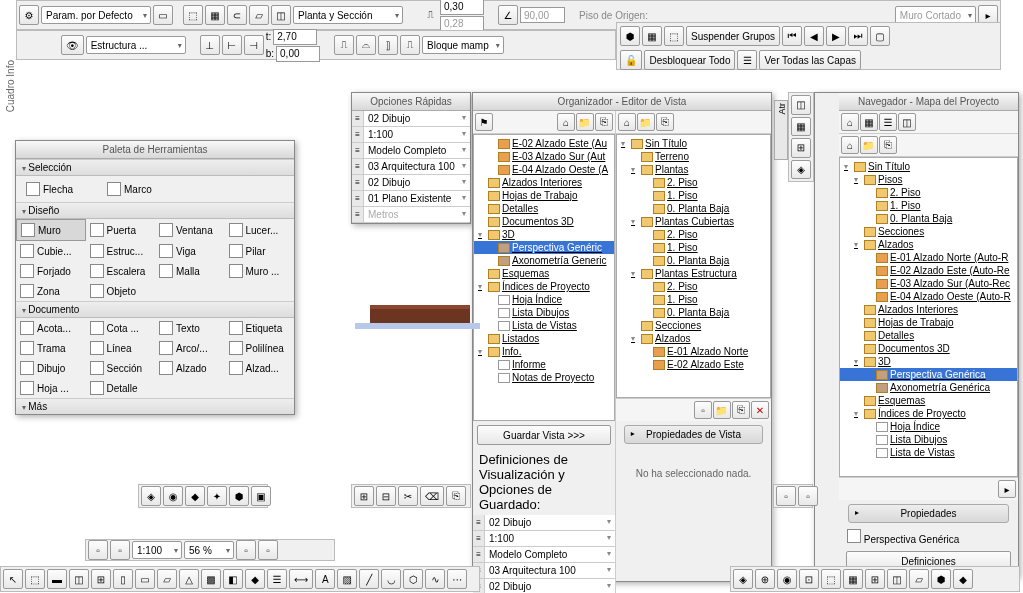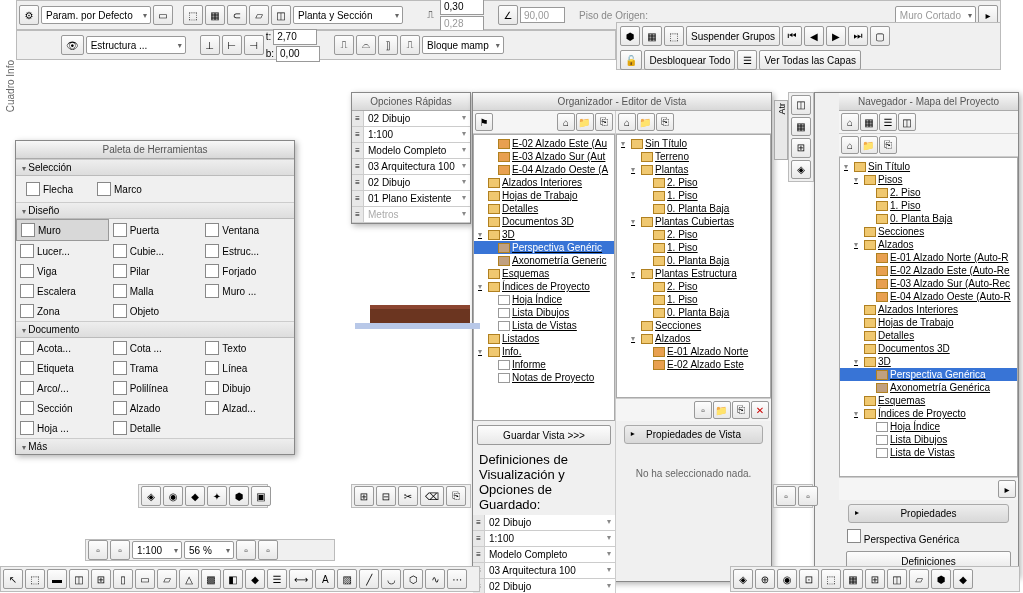--- a/index.html
+++ b/index.html
@@ -6,21 +6,21 @@
 body { background: #fff; width: 1023px; height: 593px; position: relative; overflow: hidden; }
 .toolbar { position: absolute; background: #f0f0f0; border: 1px solid #bbb; display: flex; align-items: center; padding: 2px; gap: 2px; }
 .btn { border: 1px solid #999; background: linear-gradient(#fdfdfd,#e8e8e8); padding: 2px 4px; min-width: 20px; height: 20px; display: inline-flex; align-items: center; justify-content: center; cursor: pointer; border-radius: 2px; font-size: 10px; }
 .dropdown { border: 1px solid #999; background: #fff; padding: 2px 14px 2px 4px; position: relative; min-width: 90px; height: 18px; display: inline-flex; align-items: center; cursor: pointer; border-radius: 2px; }
 .dropdown::after { content: "▾"; position: absolute; right: 3px; font-size: 8px; color: #666; }
 .input { border: 1px solid #999; background: #fff; padding: 1px 3px; width: 44px; height: 16px; }
 .panel { position: absolute; background: #f0f0f0; border: 1px solid #888; box-shadow: 2px 2px 6px rgba(0,0,0,0.3); }
 .panel-title { background: linear-gradient(#f8f8f8,#d8d8d8); border-bottom: 1px solid #aaa; padding: 3px 6px; font-size: 10px; color: #555; text-align: center; }
 .section-header { background: linear-gradient(#eee,#ddd); padding: 2px 6px; font-size: 10px; border-top: 1px solid #ccc; border-bottom: 1px solid #bbb; cursor: pointer; }
 .section-header::before { content: "▾ "; font-size: 8px; color: #666; }
-.tool-grid { display: grid; grid-template-columns: repeat(3, 1fr); }
+.tool-grid { display: grid; grid-template-columns: repeat(4, 1fr); }
 .tool-item { padding: 3px 4px; display: flex; align-items: center; gap: 3px; cursor: pointer; font-size: 10px; }
 .tool-item.sel { background: #d8d8d8; border: 1px solid #999; }
 .icon { width: 14px; height: 14px; border: 1px solid #888; background: #fff; display: inline-block; flex-shrink: 0; }
 .tree { background: #fff; border: 1px solid #aaa; overflow: auto; font-size: 10px; padding: 2px 0; text-decoration: underline; }
 .tree-item { padding: 1px 2px 1px 4px; white-space: nowrap; cursor: pointer; display: flex; align-items: center; gap: 2px; }
 .tree-item.l1 { padding-left: 14px; }
 .tree-item.l2 { padding-left: 26px; }
 .tree-item.sel { background: #3874d6; color: #fff; }
 .tri { font-size: 8px; color: #888; width: 8px; display: inline-block; }
 .fico { width: 12px; height: 10px; background: #f0c870; border: 1px solid #b08020; display: inline-block; flex-shrink: 0; }
@@ -107,21 +107,21 @@
   <div style="flex-basis:100%;height:0"></div>
   <span class="btn">🔓</span>
   <span class="btn">Desbloquear Todo</span>
   <span class="btn">☰</span>
   <span class="btn">Ver Todas las Capas</span>
 </div>
 
 <div class="panel" style="left:15px; top:140px; width:280px;">
   <div class="panel-title">Paleta de Herramientas</div>
   <div class="section-header">Selección</div>
-  <div style="display:flex;padding:3px 6px;gap:16px">
+  <div style="display:flex;padding:3px 6px;gap:26px">
     <div class="tool-item">
         <span class="icon"></span>
         <span>Flecha</span>
       </div>
     <div class="tool-item">
         <span class="icon"></span>
         <span>Marco</span>
       </div>
   </div>
   <div class="section-header">Diseño</div>

